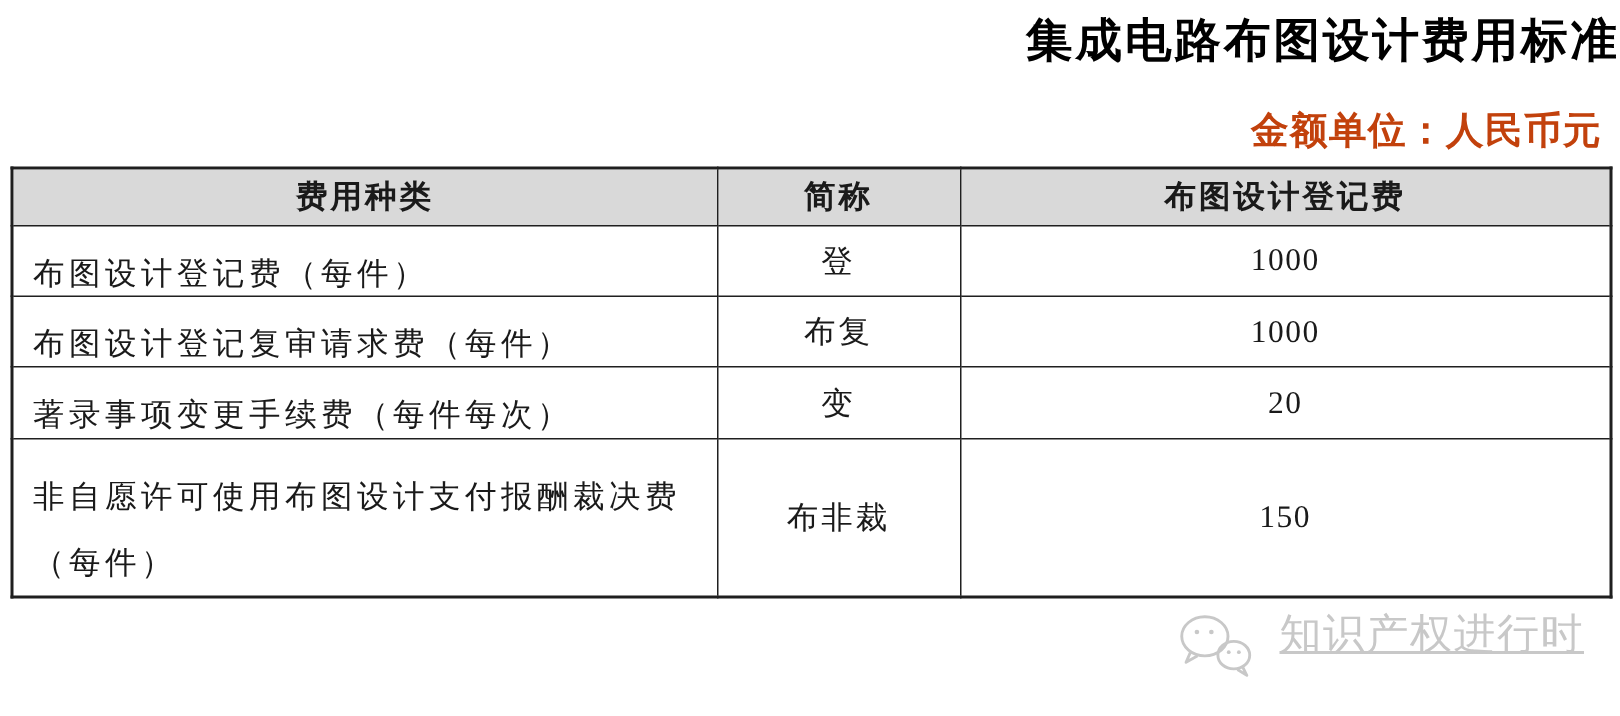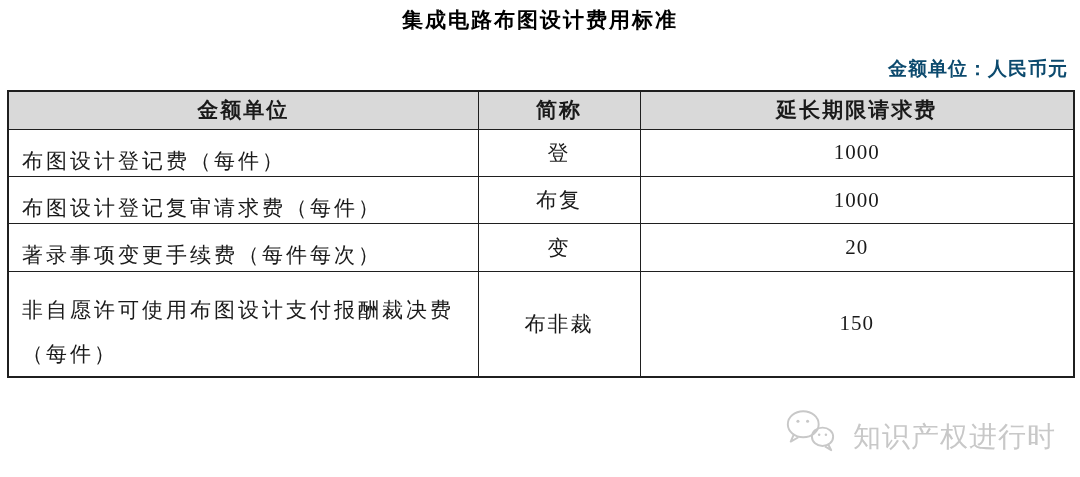--- a/index.html
+++ b/index.html
@@ -14,35 +14,35 @@
     width: 1080px;
     height: 477px;
     background: #ffffff;
     color: var(--text-color);
     font-family: "Liberation Serif", "DejaVu Serif", serif;
     position: relative;
     overflow: hidden;
   }
   .doc-title {
     margin: 6px 0 0 0;
-    text-align: center;
+    text-align: right;
     font-family: "Liberation Sans", "DejaVu Sans", sans-serif;
-    font-size: 21px;
+    font-size: 31px;
     font-weight: bold;
     letter-spacing: 2px;
     color: #000;
   }
   .unit-note {
     margin: 22px 12px 8px 0;
     text-align: right;
     font-family: "Liberation Sans", "DejaVu Sans", sans-serif;
-    font-size: 19px;
+    font-size: 25px;
     font-weight: bold;
     letter-spacing: 1px;
-    color: #0c4a6e;
+    color: #c2410c;
   }
   table.fee-table {
     border-collapse: collapse;
     table-layout: fixed;
     width: 1066px;
     margin: 0 7px;
     border: 2.5px solid var(--border-color);
   }
   .fee-table th, .fee-table td {
     border: 1.5px solid var(--border-color);
@@ -76,24 +76,25 @@
   }
   td.fee-cell {
     text-align: center;
     letter-spacing: 1px;
   }
   .watermark {
     position: absolute;
     top: 404px;
     right: 24px;
     display: flex;
-    align-items: flex-end;
+    align-items: flex-start;
     gap: 16px;
     color: var(--watermark-color);
     pointer-events: none;
+    text-decoration: underline;
   }
   .watermark .wm-text {
     font-family: "Liberation Sans", "DejaVu Sans", sans-serif;
     font-size: 28px;
     letter-spacing: 1px;
     white-space: nowrap;
   }
   .watermark svg { display: block; }
 </style>
 </head>
@@ -104,23 +105,23 @@
 <div class="unit-note">金额单位：人民币元</div>
 
 <table class="fee-table">
   <colgroup>
     <col class="c1">
       <col class="c2">
       <col class="c3">
   </colgroup>
   <thead>
     <tr>
-      <th>金额单位</th>
+      <th>费用种类</th>
       <th>简称</th>
-      <th>延长期限请求费</th>
+      <th>布图设计登记费</th>
     </tr>
   </thead>
   <tbody>
     <tr>
       <td class="cat-cell">布图设计登记费（每件）</td>
       <td class="abbr-cell">登</td>
       <td class="fee-cell">1000</td>
     </tr>
     <tr>
       <td class="cat-cell">布图设计登记复审请求费（每件）</td>

